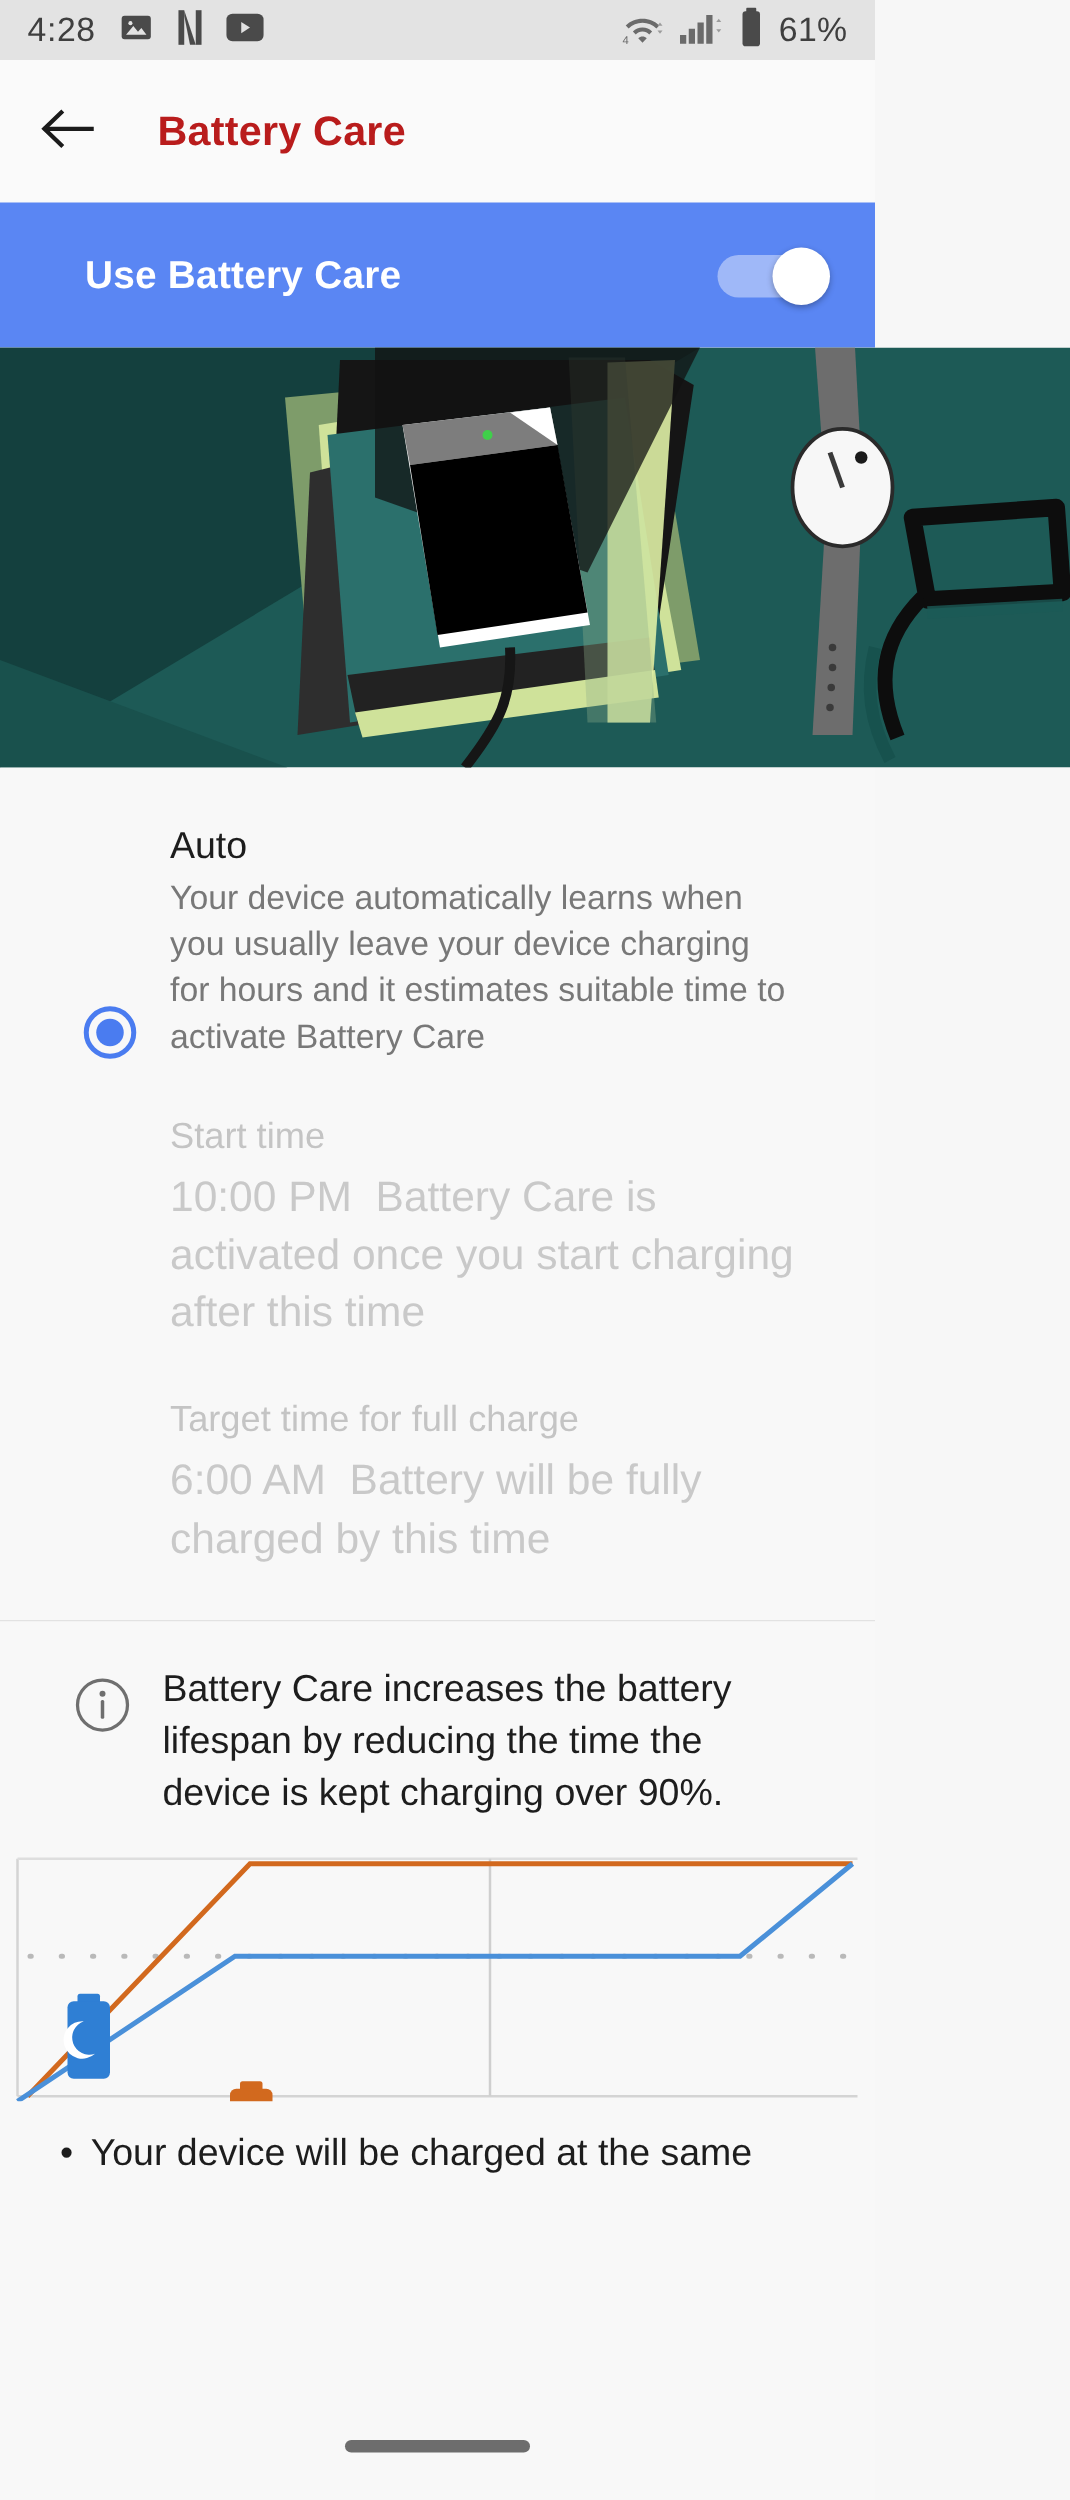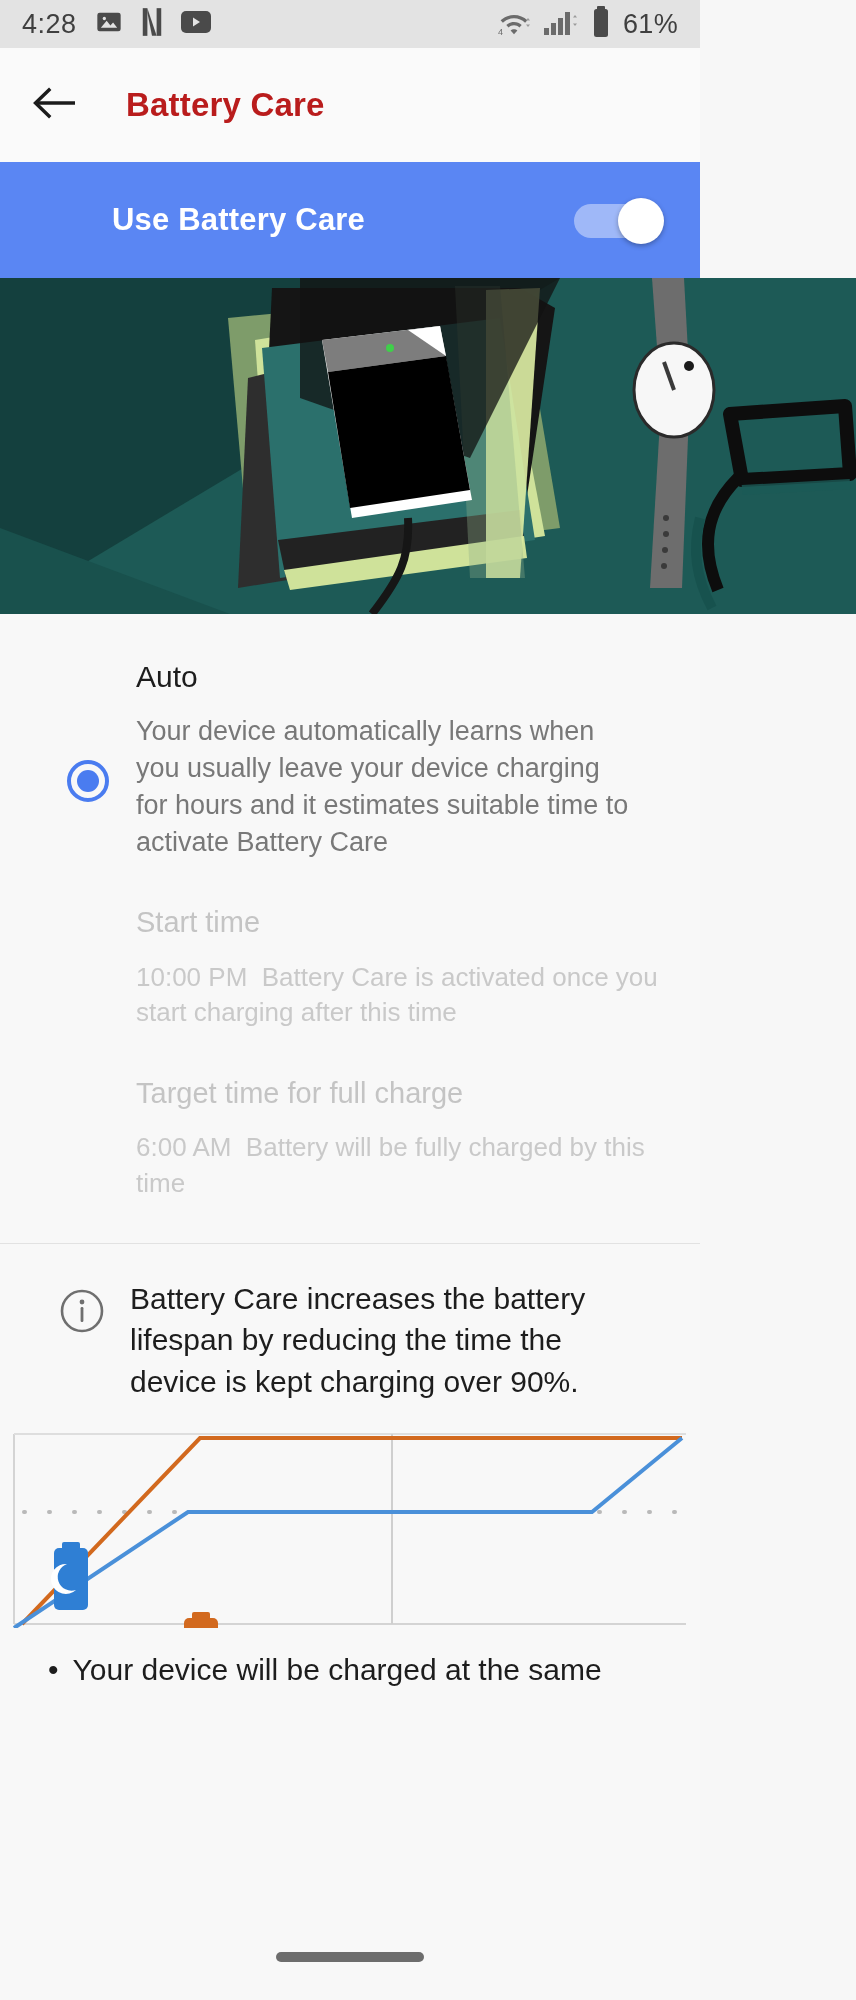--- a/index.html
+++ b/index.html
@@ -31,21 +31,21 @@
   }
   .back-btn { width: 58px; height: 58px; display:flex; align-items:center; justify-content:center; }
   .appbar-title {
     font-size: 33px; font-weight: 700; color: #b91c1c;
     margin-left: 42px; letter-spacing: .2px;
   }
 
   
   .banner {
     height: 116px; background: #5a86f3;
-    display: flex; align-items: center; padding: 0 36px 0 112px;
+    display: flex; align-items: center; padding: 0 36px 0 68px;
   }
   .banner-label {
     font-size: 31px; font-weight: 600; color: #ffffff; letter-spacing:.2px;
   }
   .banner-spacer { flex: 1; }
   .switch {
     position: relative; width: 90px; height: 44px;
   }
   .switch-track {
     position:absolute; left:0; top: 6px; width: 78px; height: 34px;
@@ -55,40 +55,40 @@
     position:absolute; right: 0; top: 0; width: 46px; height: 46px;
     border-radius: 50%; background: #ffffff;
     box-shadow: 0 2px 5px rgba(0,0,0,.3);
   }
 
   
   .hero { width: 856px; height: 336px; display:block; }
 
   
   .options { background: #f8f8f8; padding-top: 26px; }
-  .option-row { display: flex; align-items: center; padding: 18px 40px 0 40px; }
+  .option-row { display: flex; align-items: flex-end; padding: 18px 40px 0 40px; }
   .radio-wrap { width: 96px; display:flex; justify-content:center; padding-top: 44px; flex: 0 0 96px;}
   .radio {
     width: 42px; height: 42px; border-radius:50%;
     border: 3px solid #9a9a9a; position:relative;
   }
   .radio.checked { border-color: #4a7cf0; border-width: 4px; }
   .radio.checked::after {
     content:""; position:absolute; left:50%; top:50%;
     width: 22px; height: 22px; margin:-11px 0 0 -11px;
     border-radius: 50%; background: #4a7cf0;
   }
   .option-text { flex: 1; padding-right: 28px; }
   .option-title { font-size: 30px; color: #1d1d1d; line-height: 1.28; }
-  .option-desc { font-size: 27px; color: #787878; line-height: 1.36; margin-top: 17px; }
+  .option-desc { font-size: 27px; color: #787878; line-height: 1.36; margin-top: 4px; }
 
   
   .subsetting { padding: 0 40px 0 136px; margin-top: 44px; }
   .sub-title { font-size: 29px; color: #c4c4c4; line-height: 1.3; }
-  .sub-desc { font-size: 26px; color: #c9c9c9; line-height: 1.36; margin-top: 18px; }
+  .sub-desc { font-size: 34px; color: #c9c9c9; line-height: 1.36; margin-top: 6px; }
 
   .divider { height: 1px; background: #e2e2e2; margin-top: 42px; }
 
   
   .info { display:flex; padding: 34px 34px 0 34px; }
   .info-icon { width: 96px; flex: 0 0 96px; display:flex; justify-content:center; padding-top: 10px; }
   .info-text { font-size: 30px; color: #1d1d1d; line-height: 1.38; padding-right: 16px;}
 
   
   .chartwrap { padding: 26px 0 0 0; display:flex; justify-content:center; }

